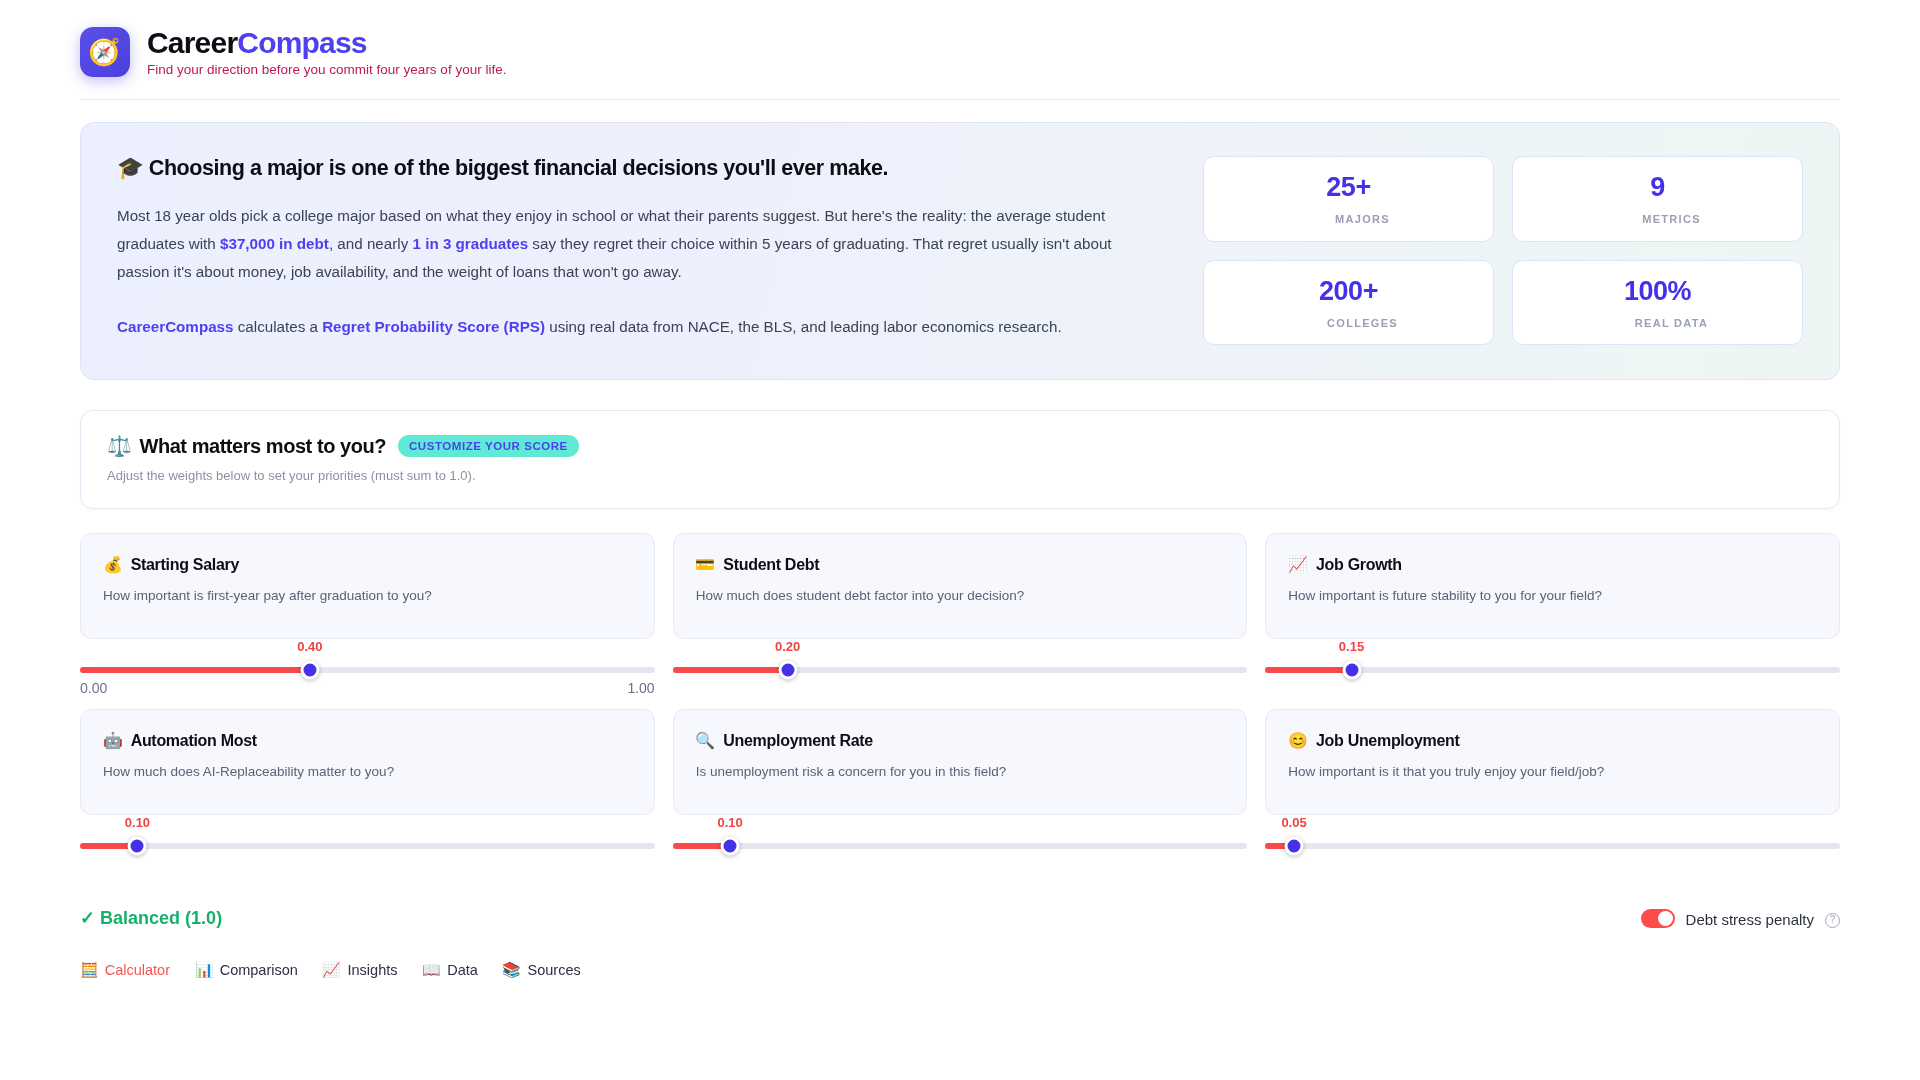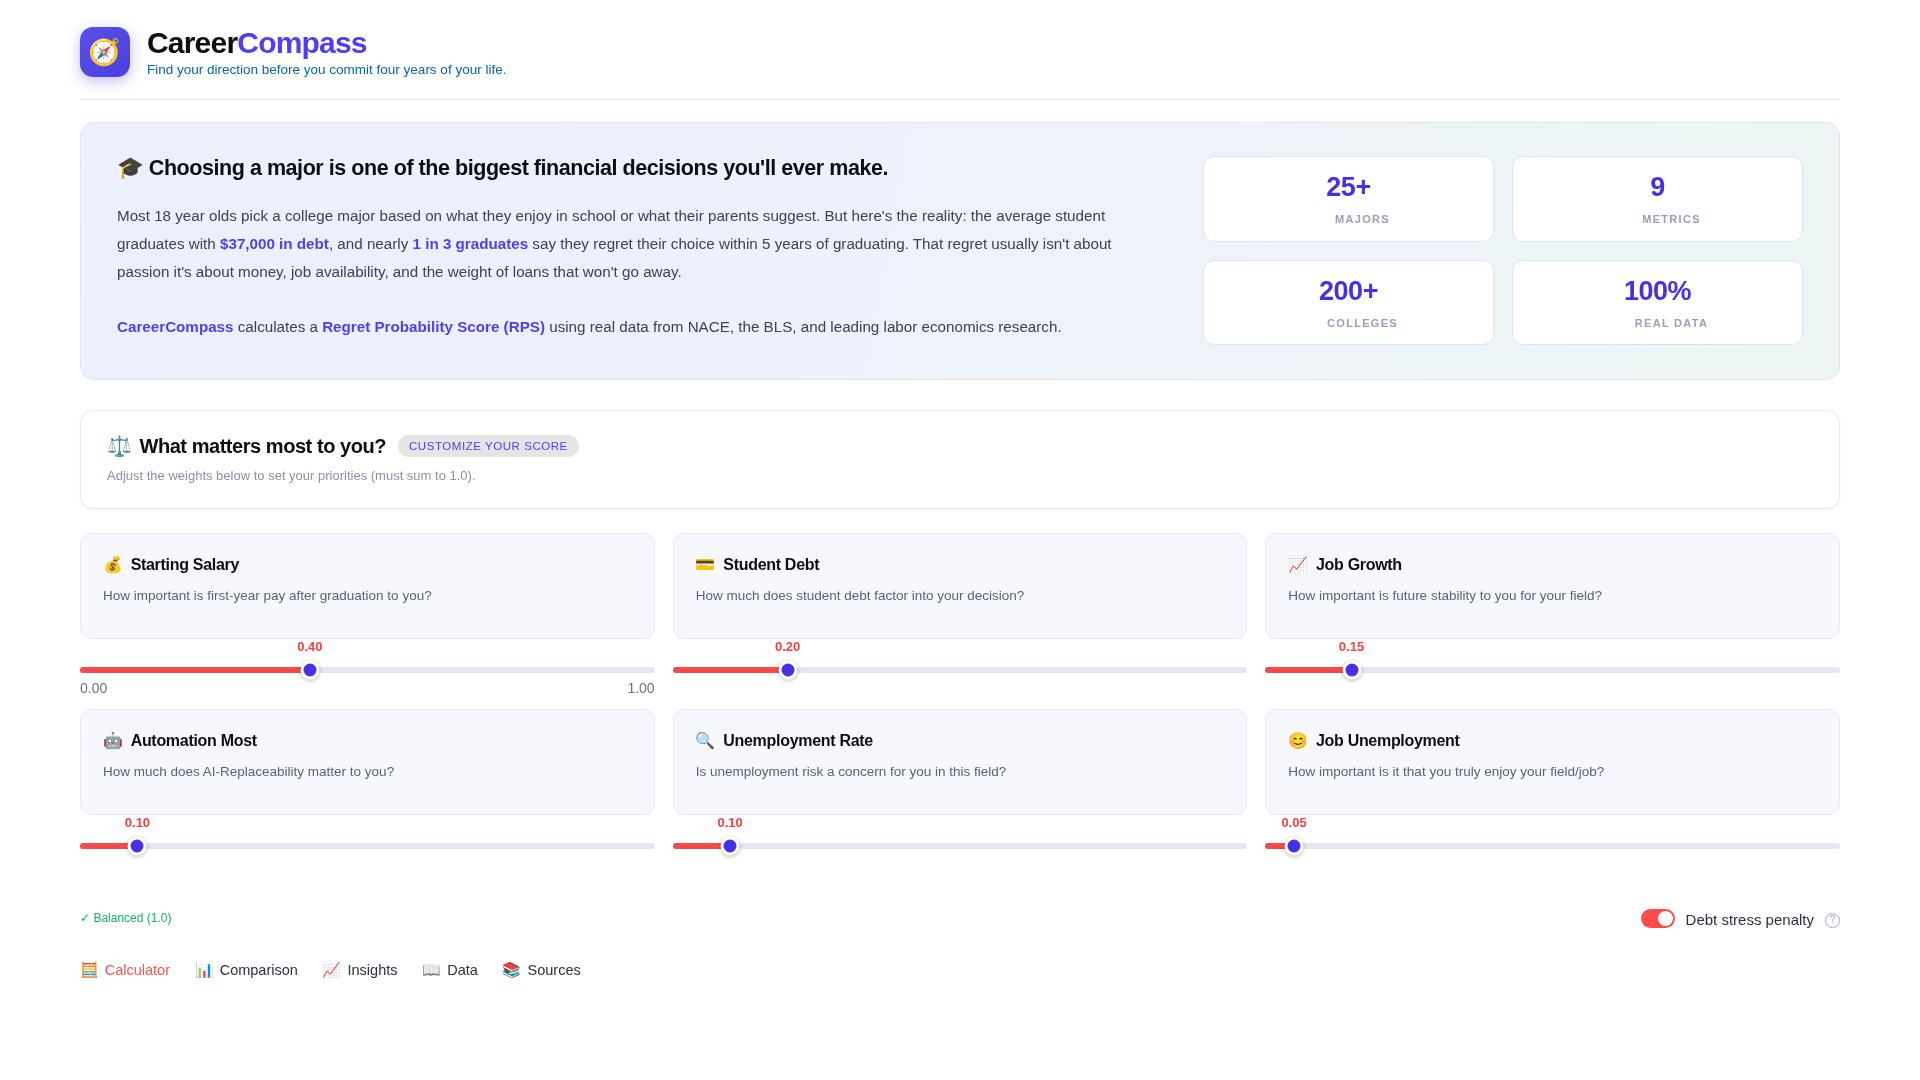--- a/index.html
+++ b/index.html
@@ -40,21 +40,21 @@
   .app-title {
     font-size: 30px;
     font-weight: 800;
     letter-spacing: -0.8px;
     line-height: 1.05;
     color: #0d0d16;
   }
   .app-title .accent { color: #4f3ff0; }
   .app-sub {
     font-size: 13.5px;
-    color: #0369a1;
+    color: #be185d;
     font-weight: 400;
   }
 
   
   .hero {
     margin-top: 22px;
     border: 1px solid #dfe3f5;
     border-radius: 14px;
     background: linear-gradient(100deg,#eceffd 0%,#eef1fc 40%,#edf6f4 100%);
     padding: 33px 36px 34px 36px;
@@ -129,24 +129,24 @@
   .weights-title {
     font-size: 20px;
     font-weight: 800;
     letter-spacing: -0.45px;
     color: #0d0d16;
     display: flex;
     align-items: center;
     gap: 8px;
   }
   .pill {
-    background: #e5e5e5;
+    background: #5eead4;
     color: #4f3ff0;
     font-size: 11.5px;
-    font-weight: 400;
+    font-weight: 700;
     letter-spacing: 0.55px;
     padding: 5px 11px;
     border-radius: 20px;
   }
   .weights-sub {
     margin-top: 10px;
     font-size: 13px;
     color: #8b90a6;
   }
 
@@ -226,22 +226,22 @@
 
   
   .bottom-row {
     margin-top: 16px;
     display: flex;
     align-items: center;
     justify-content: space-between;
     height: 34px;
   }
   .balanced {
-    font-size: 12px;
-    font-weight: 400;
+    font-size: 18px;
+    font-weight: 700;
     color: #17b06b;
   }
   .toggle-group {
     display: flex;
     align-items: flex-end;
     gap: 11px;
   }
   .toggle {
     width: 34px; height: 19px;
     border-radius: 20px;

